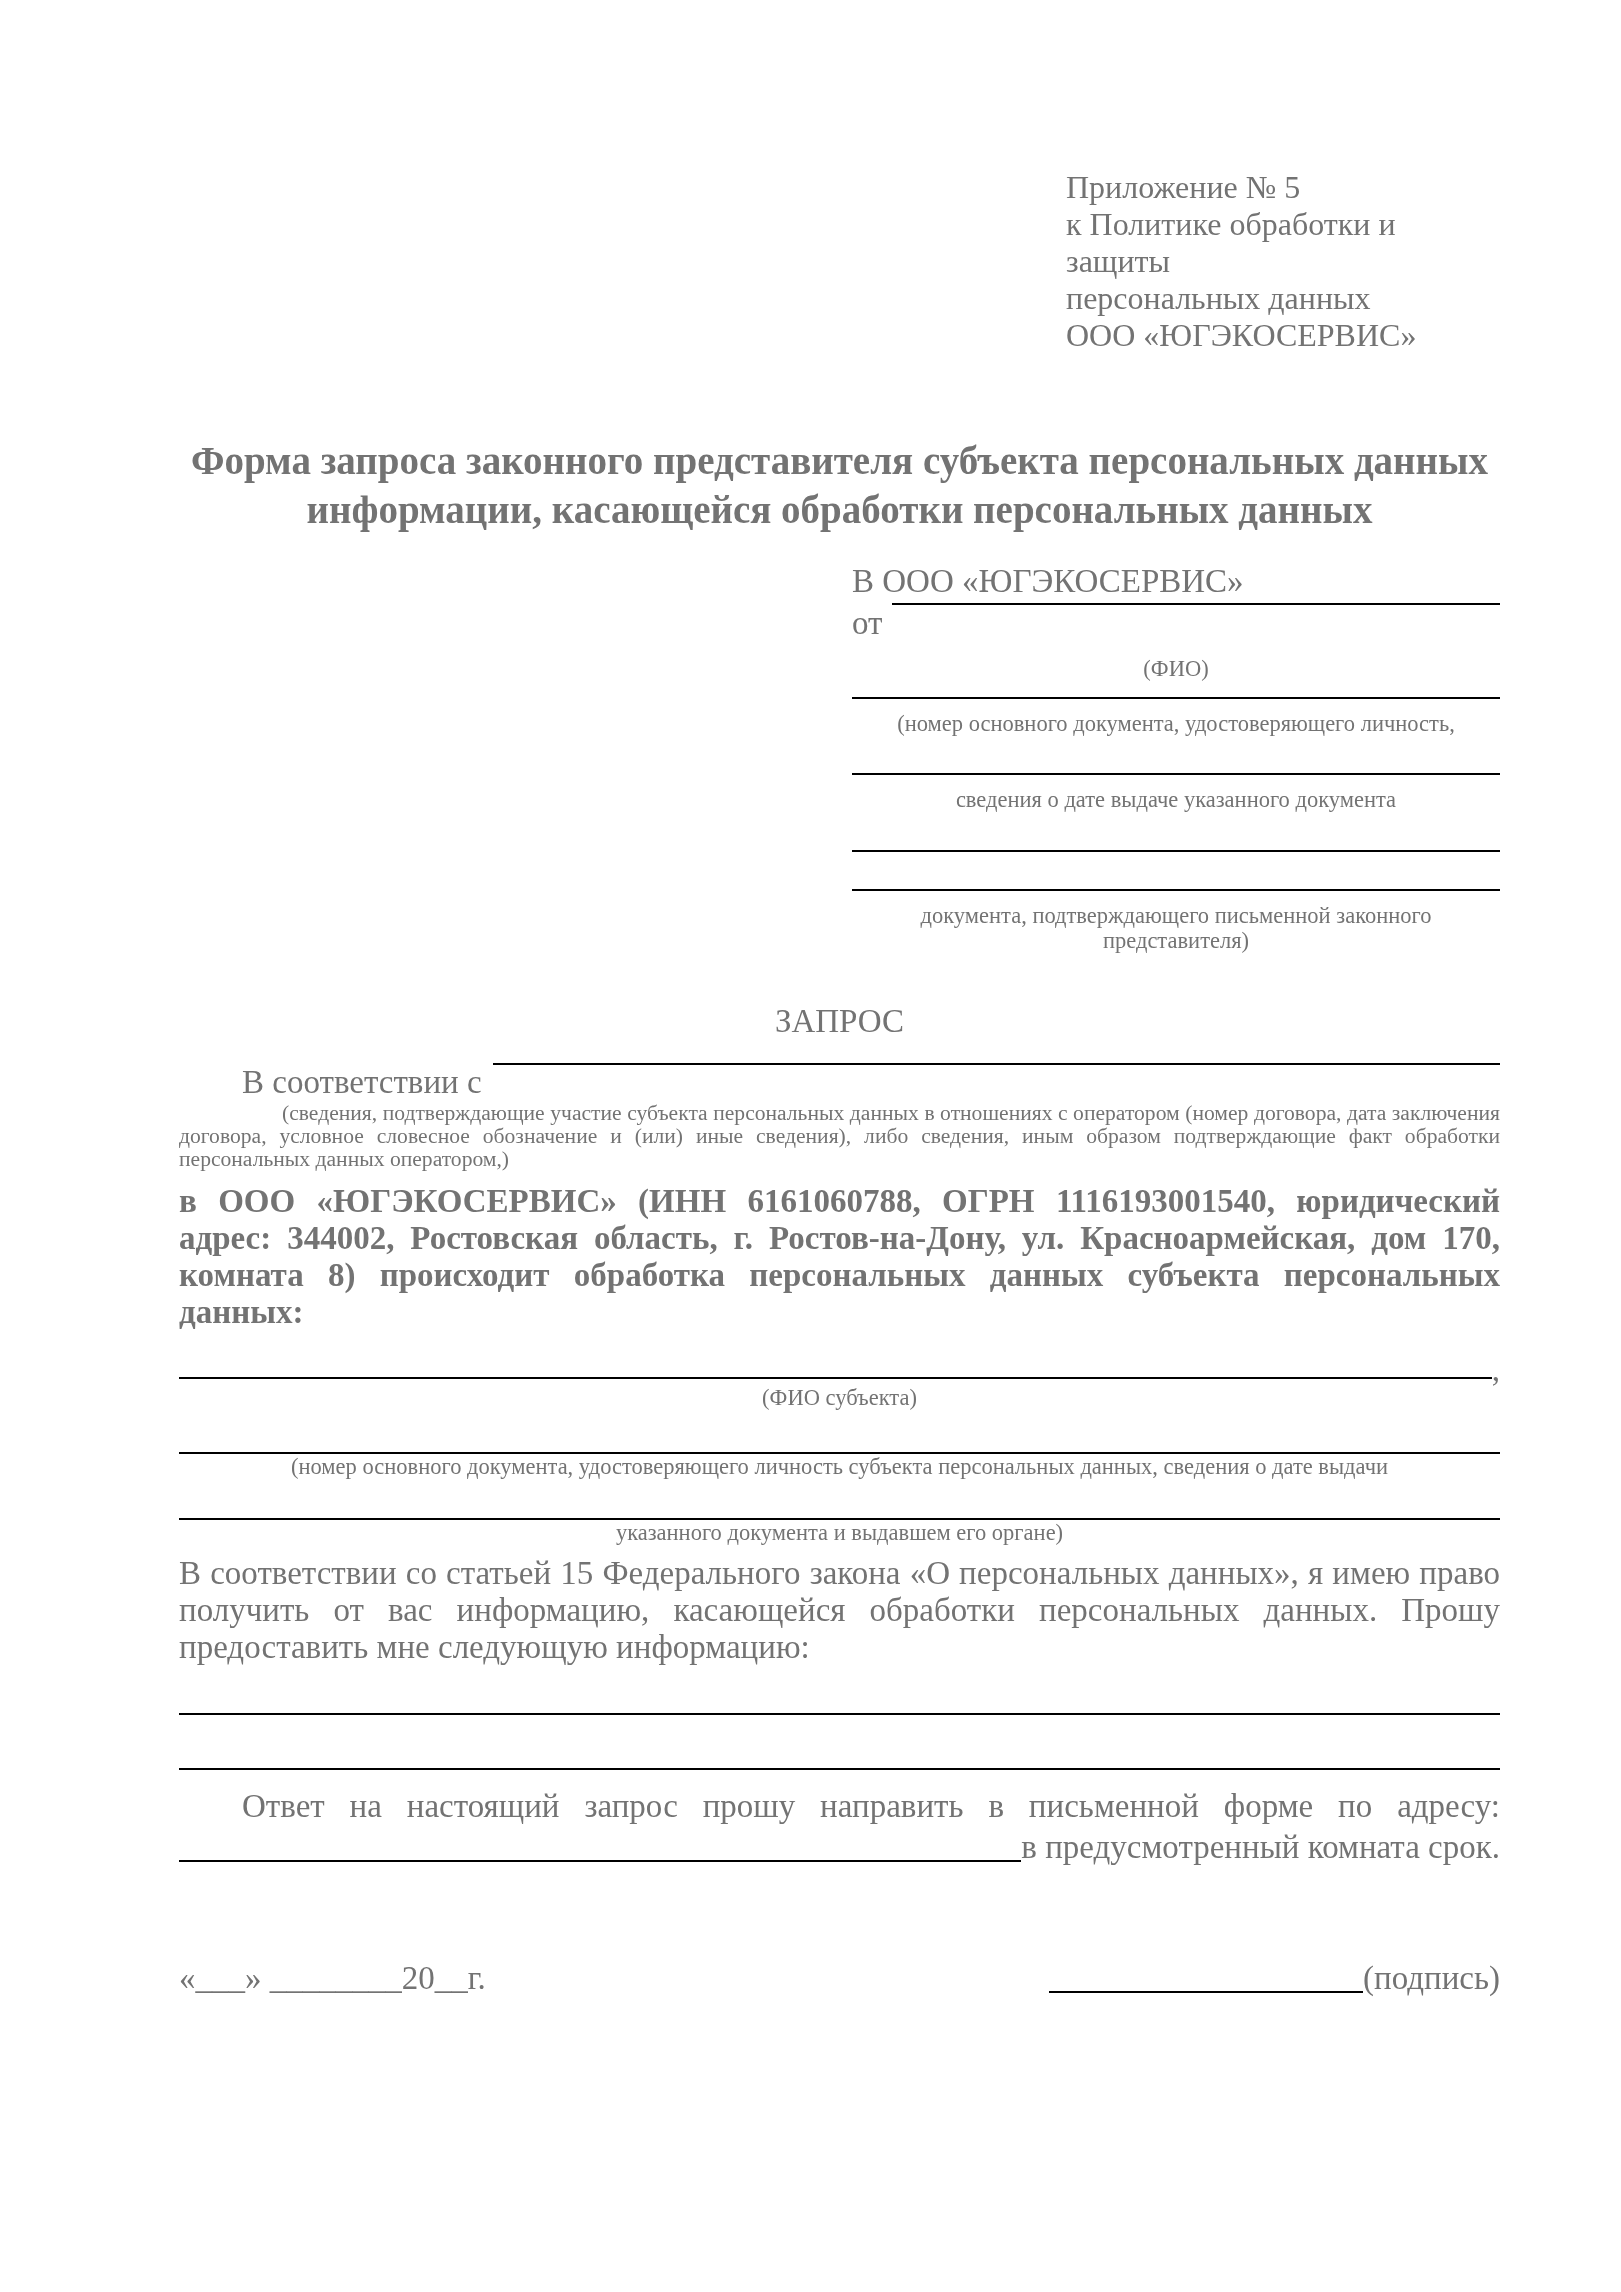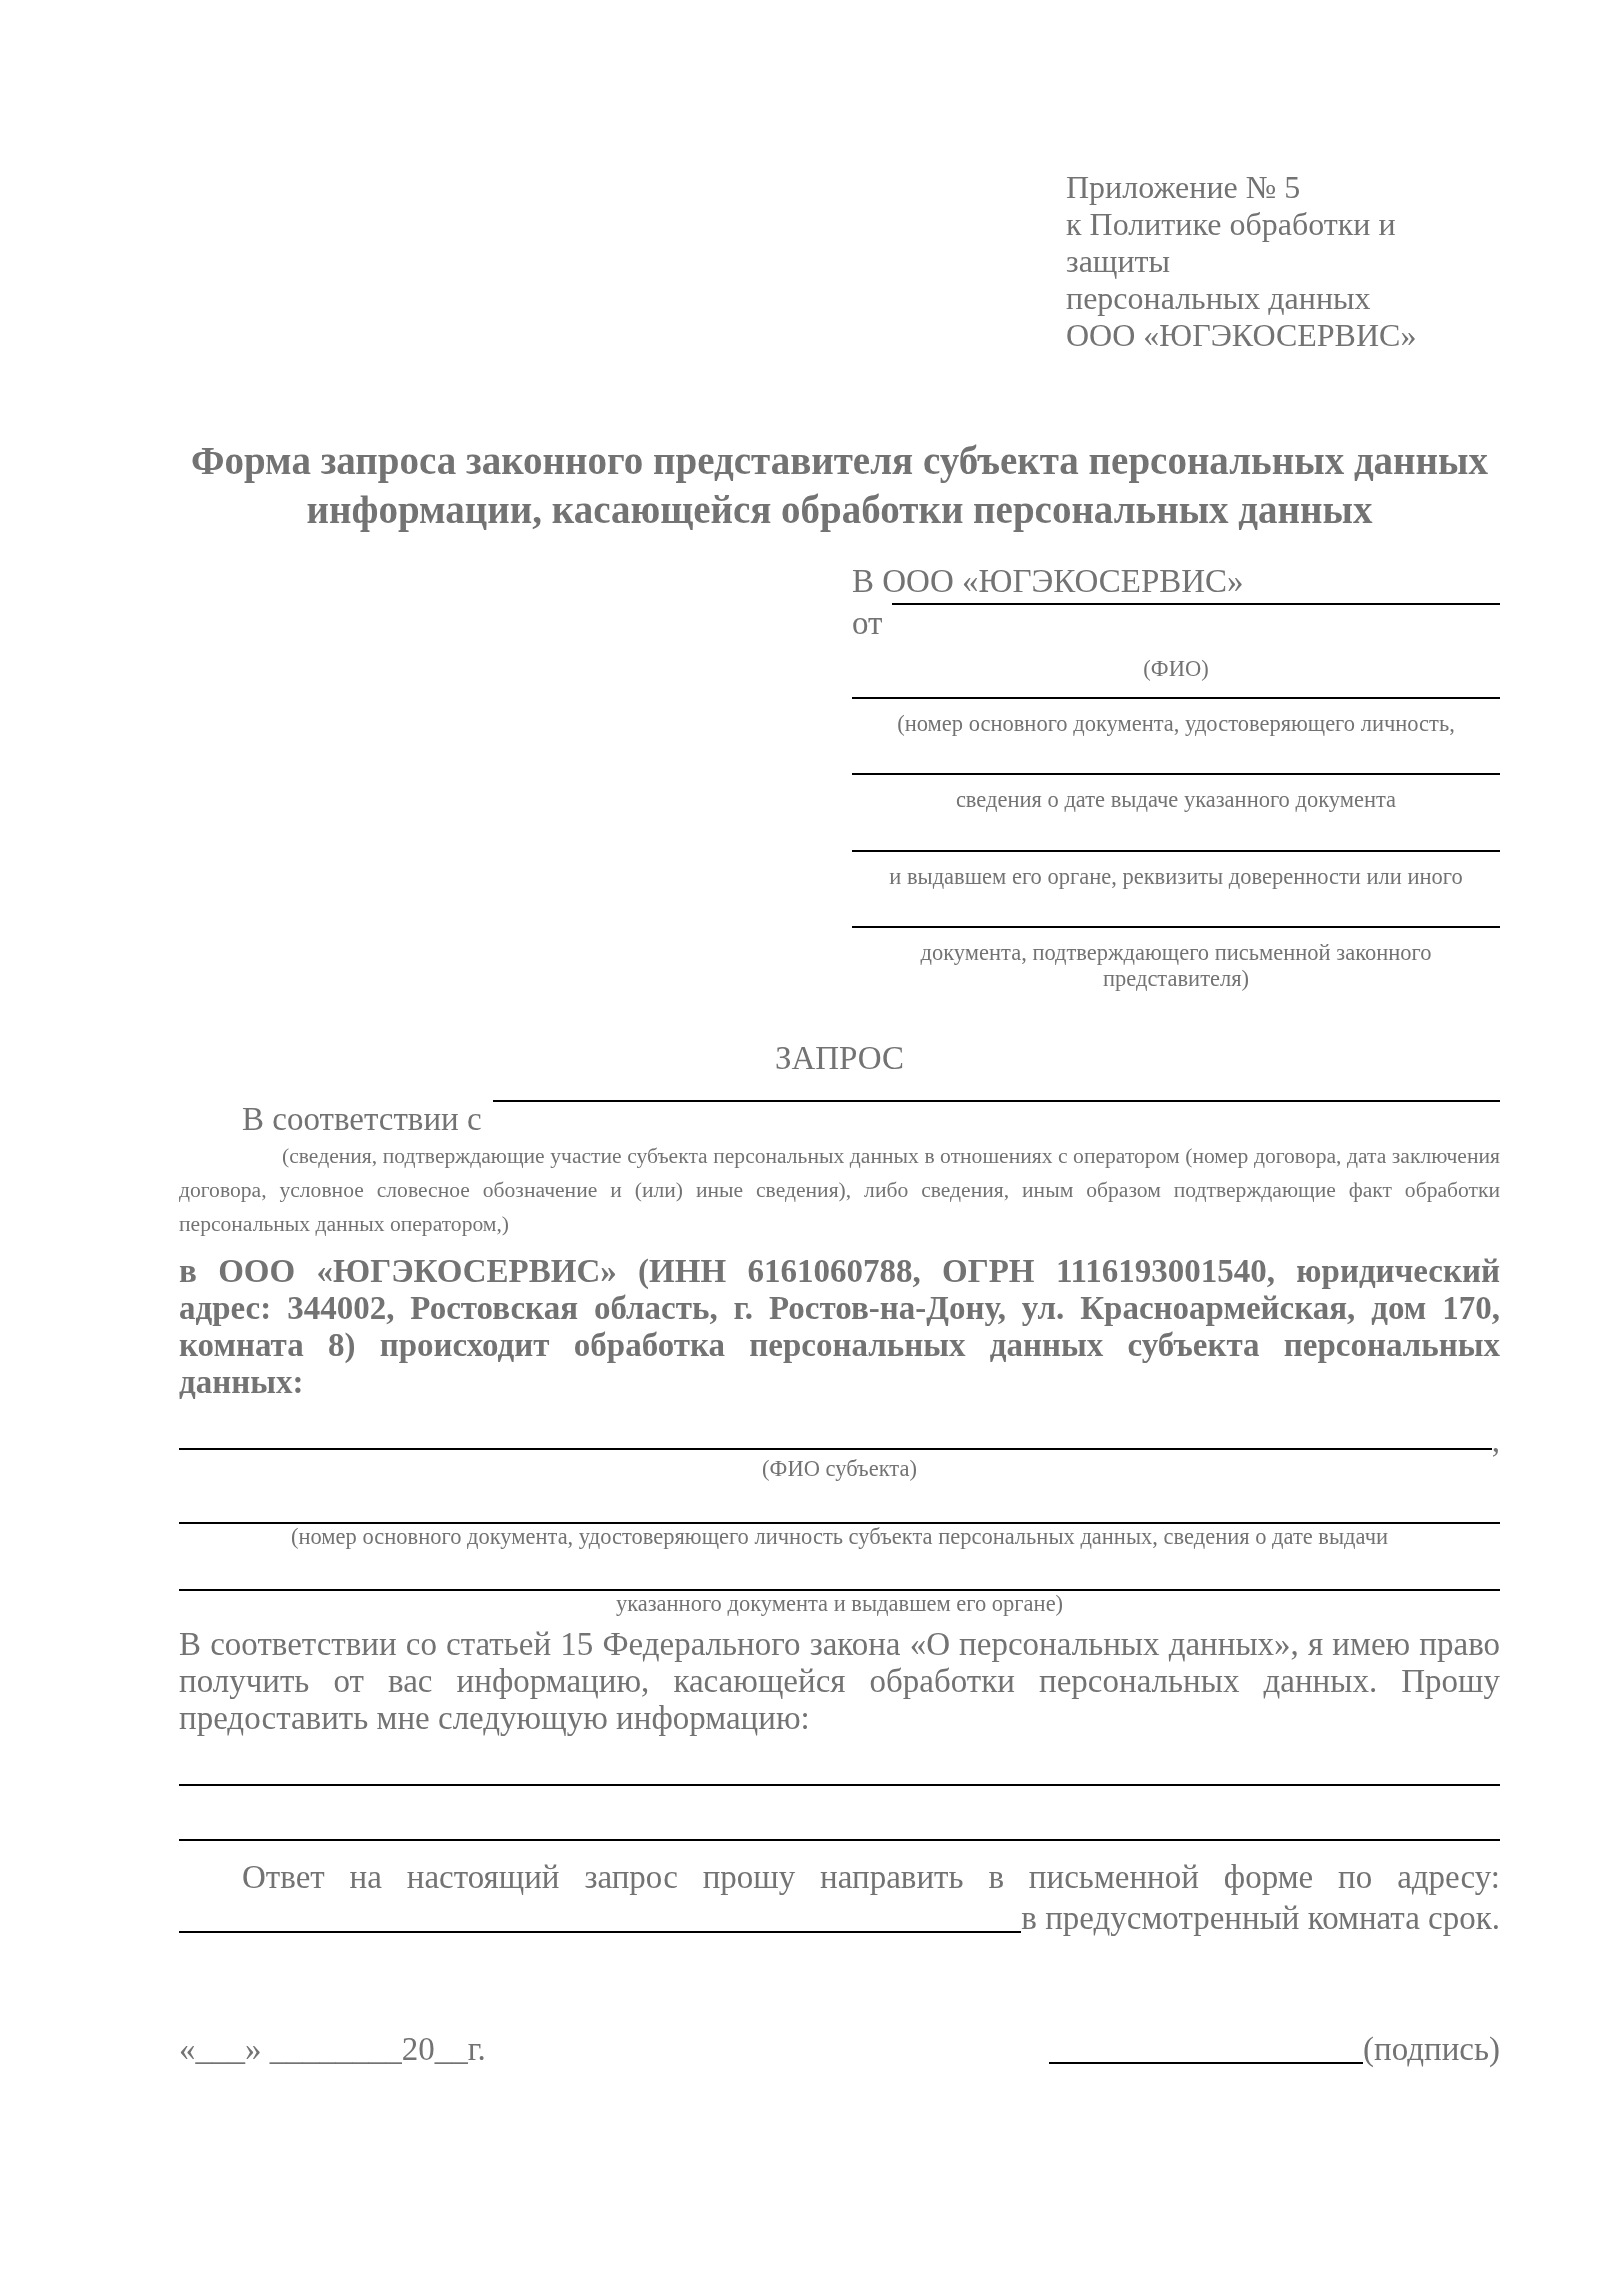--- a/index.html
+++ b/index.html
@@ -67,21 +67,21 @@
     font-size: 33px;
     line-height: 41px;
   }
 
   .intro-row { display: flex; margin-top: 21px; font-size: 33px; line-height: 39px; }
   .intro-row .intro-label { margin-left: 63px; white-space: pre; }
   .intro-row .blank { flex: 1; margin-left: 11.8px; margin-bottom: 4.9px; }
 
   .fine-print {
     font-size: 21.6px;
-    line-height: 34px;
+    line-height: 23px;
     text-align: justify;
     text-indent: 103px;
   }
 
   .par {
     font-size: 33px;
     line-height: 37px;
     text-align: justify;
   }
   .operator-par { margin-top: 12px; font-weight: bold; }
@@ -147,21 +147,20 @@
       </div>
       <div class="caption">(ФИО)</div>
 
       <div class="blank blank-line first"></div>
       <div class="caption">(номер основного документа, удостоверяющего личность,</div>
 
       <div class="blank blank-line"></div>
       <div class="caption">сведения о дате выдаче указанного документа</div>
 
       <div class="blank blank-line"></div>
-      <div class="caption">и выдавшем его органе, реквизиты доверенности или иного</div>
 
       <div class="blank blank-line"></div>
       <div class="caption">документа, подтверждающего письменной законного представителя)</div>
     </div>
 
     <div class="zapros-heading">ЗАПРОС</div>
 
     <div class="intro-row">
       <span class="intro-label">В соответствии с</span>
       <span class="blank"></span>

